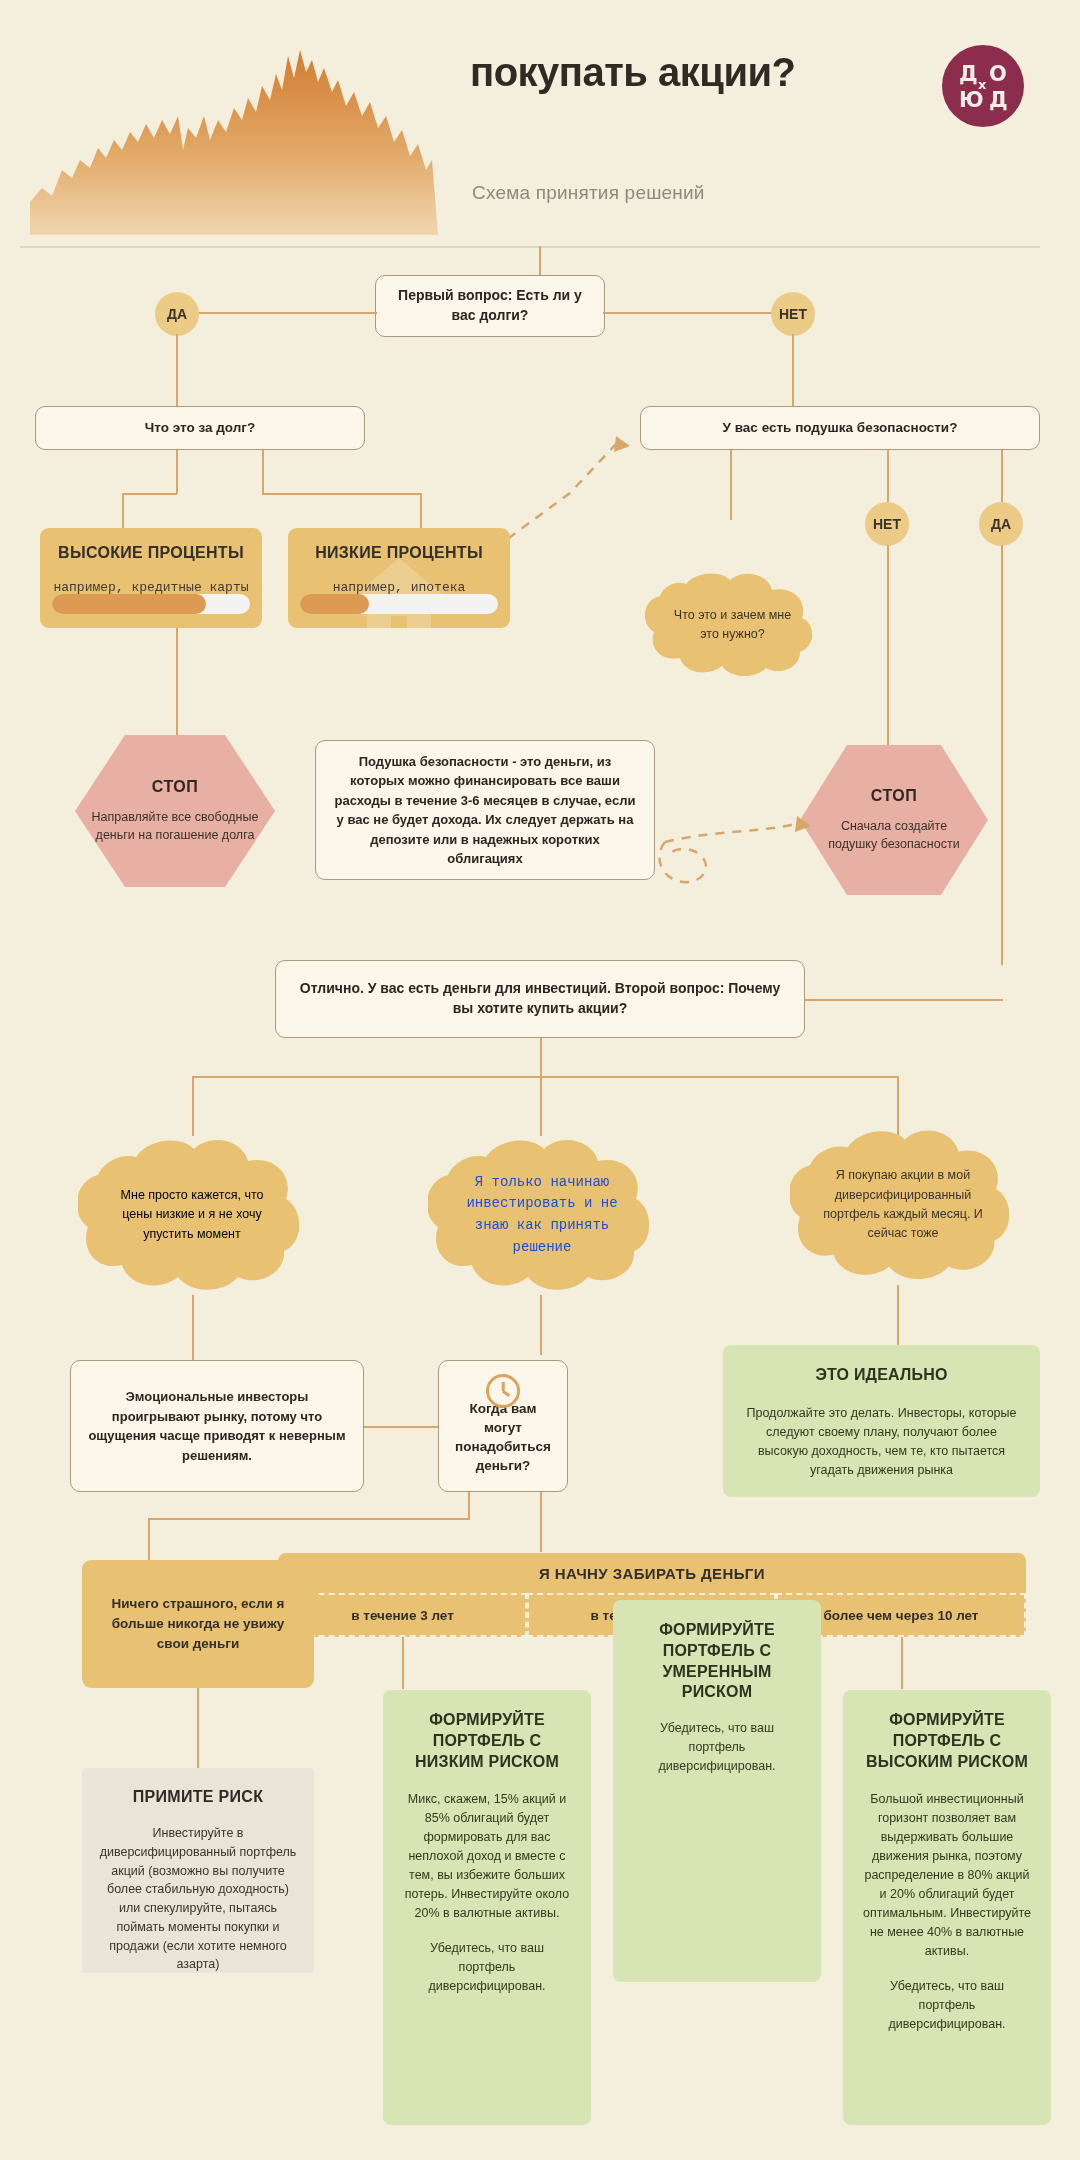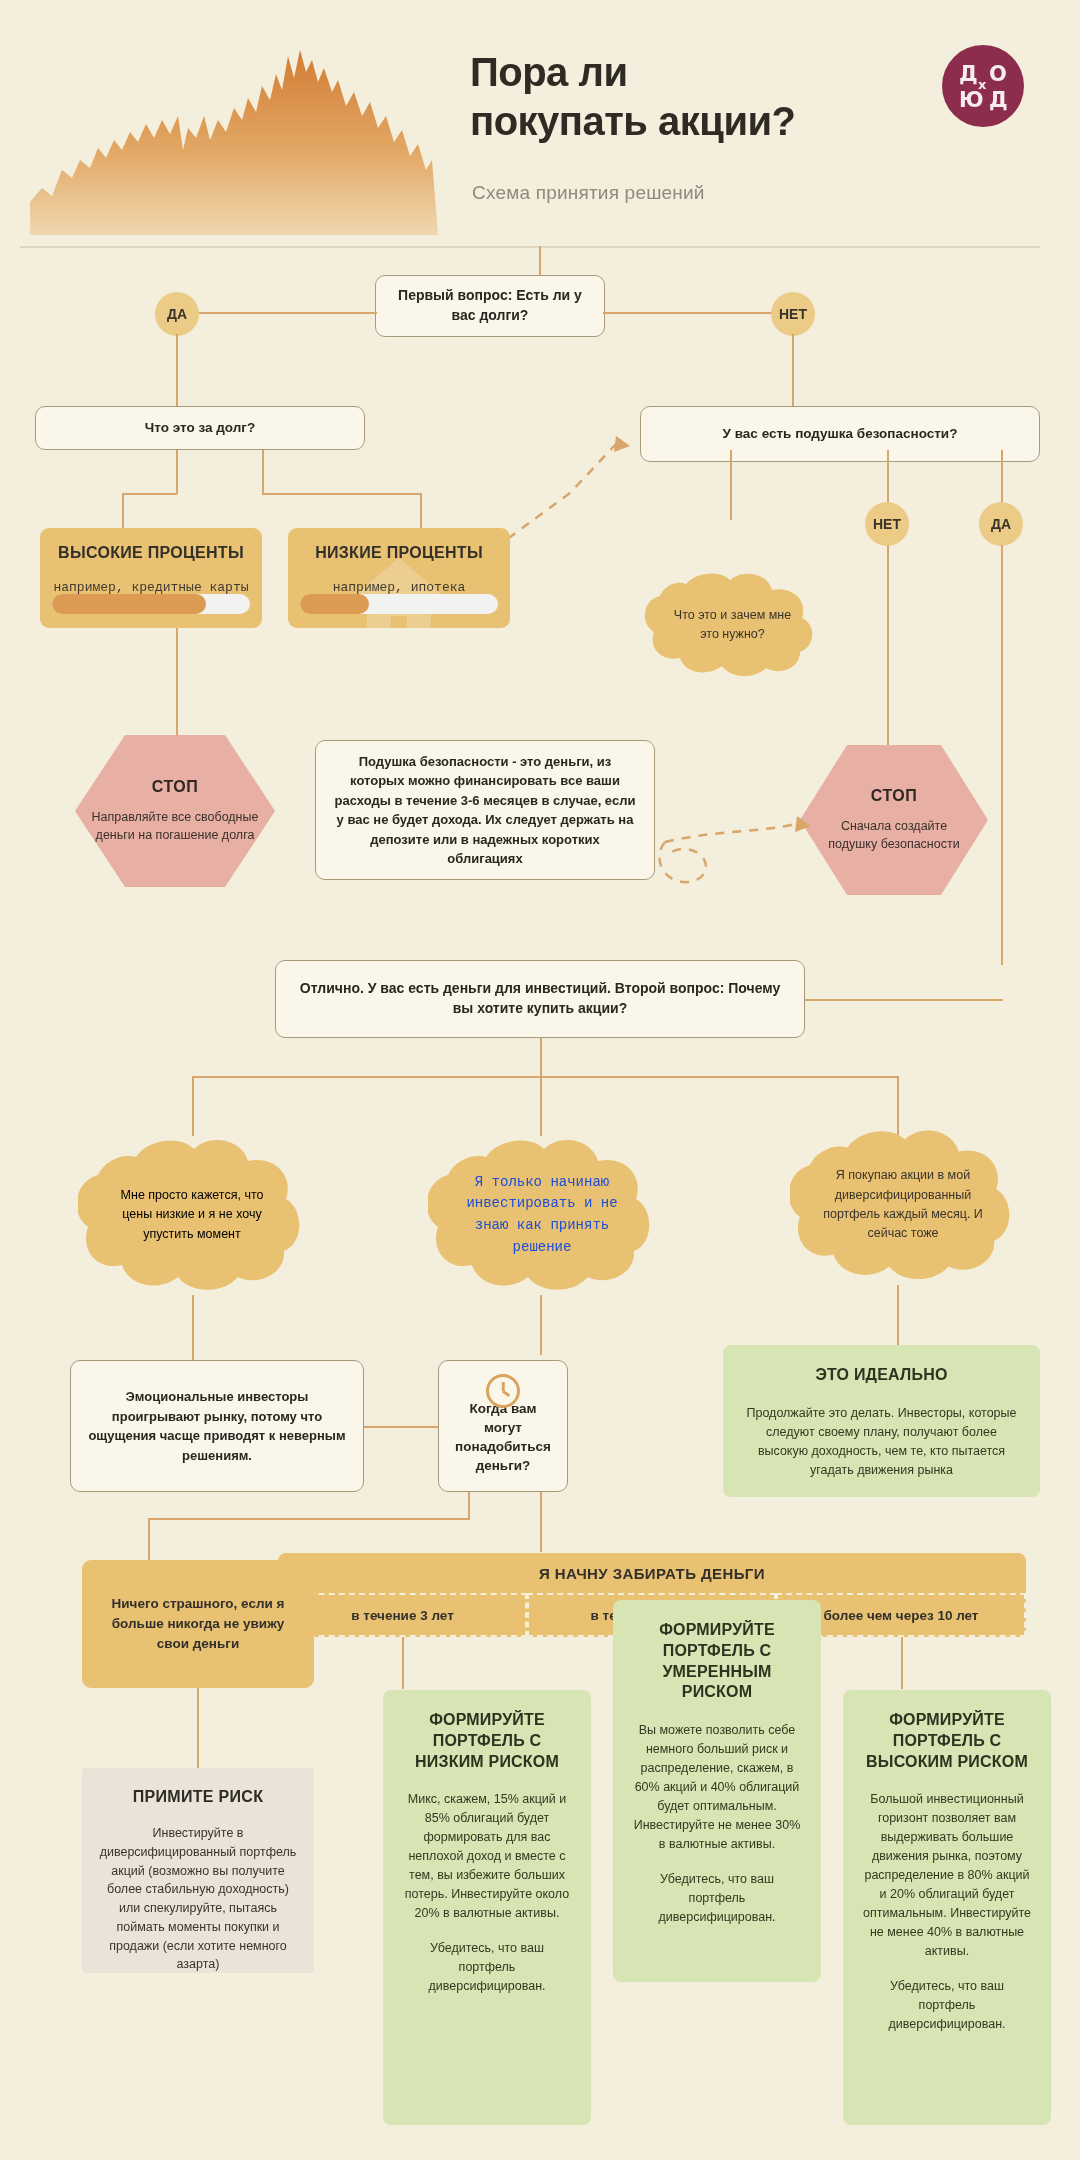--- a/index.html
+++ b/index.html
@@ -179,21 +179,20 @@
     </defs>
     <path d="M10,215 L10,182 L22,168 L32,176 L42,150 L52,158 L60,140 L70,148 L78,128 L86,138 L94,120
              L102,130 L110,112 L118,122 L126,104 L134,118 L142,100 L150,114 L158,96 L163,130 L168,108
              L176,118 L184,96 L190,120 L198,100 L206,112 L214,88 L222,100 L228,78 L236,92 L242,66
              L250,80 L256,54 L262,70 L268,36 L274,58 L280,30 L286,52 L292,40 L298,62 L304,48 L312,72
              L318,60 L326,86 L334,72 L342,96 L350,82 L358,108 L366,96 L374,122 L382,110 L390,136
              L398,124 L406,150 L412,140 L418,215 Z" fill="url(#gchart)"></path>
   </svg>
 
   <div class="hdr-title">
-    <div>Пора ли</div>
     <div>покупать акции?</div>
   </div>
   <div class="hdr-sub">Схема принятия решений</div>
   <div class="hdr-rule"></div>
 
   <div class="logo">
     <span class="lg-d1">Д</span>
     <span class="lg-o1">О</span>
     <span class="lg-o2">Ю</span>
     <span class="lg-d2">Д</span>
@@ -207,21 +206,21 @@
   <div class="line hline" style="left:195px; top:312px; width:182px;"></div>
   <div class="pill" style="left:155px; top:292px; width:44px; height:44px;">ДА</div>
   <div class="line vline" style="left:176px; top:334px; height:74px;"></div>
 
   <div class="line hline" style="left:603px; top:312px; width:170px;"></div>
   <div class="pill" style="left:771px; top:292px; width:44px; height:44px;">НЕТ</div>
   <div class="line vline" style="left:792px; top:334px; height:74px;"></div>
 
   <div class="qbox" style="left:35px; top:406px; width:330px; height:44px; font-size:13.5px;">Что это за долг?</div>
 
-  <div class="qbox" style="left:640px; top:406px; width:400px; height:56px; font-size:13.5px;">У вас есть подушка безопасности?</div>
+  <div class="qbox" style="left:640px; top:406px; width:400px; height:44px; font-size:13.5px;">У вас есть подушка безопасности?</div>
 
   <div class="line vline" style="left:176px; top:450px; height:44px;"></div>
   <div class="line vline" style="left:262px; top:450px; height:44px;"></div>
   <div class="line hline" style="left:123px; top:493px; width:54px;"></div>
   <div class="line hline" style="left:262px; top:493px; width:160px;"></div>
   <div class="line vline" style="left:122px; top:493px; height:36px;"></div>
   <div class="line vline" style="left:420px; top:493px; height:36px;"></div>
 
   <svg class="n" style="left:420px; top:418px; width:250px; height:200px;">
     <path d="M20,195 C40,150 90,120 150,75 L196,26" fill="none" stroke="#d8a56a" stroke-width="2.5" stroke-dasharray="9 8"></path>
@@ -376,21 +375,20 @@
   </div>
 
   <div class="green" style="left:383px; top:1690px; width:208px; height:435px;">
     <div class="gt">ФОРМИРУЙТЕ ПОРТФЕЛЬ С НИЗКИМ РИСКОМ</div>
     <div class="gb">Микс, скажем, 15% акций и 85% облигаций будет формировать для вас неплохой доход и вместе с тем, вы избежите больших потерь. Инвестируйте около 20% в валютные активы.</div>
     <div class="gb gb2">Убедитесь, что ваш портфель диверсифицирован.</div>
   </div>
 
   <div class="green" style="left:613px; top:1600px; width:208px; height:382px;">
     <div class="gt">ФОРМИРУЙТЕ ПОРТФЕЛЬ С УМЕРЕННЫМ РИСКОМ</div>
-    <div class="gb">Вы можете позволить себе немного больший риск и распределение, скажем, в 60% акций и 40% облигаций будет оптимальным. Инвестируйте не менее 30% в валютные активы.</div>
     <div class="gb gb2">Убедитесь, что ваш портфель диверсифицирован.</div>
   </div>
 
   <div class="green" style="left:843px; top:1690px; width:208px; height:435px;">
     <div class="gt">ФОРМИРУЙТЕ ПОРТФЕЛЬ С ВЫСОКИМ РИСКОМ</div>
     <div class="gb">Большой инвестиционный горизонт позволяет вам выдерживать большие движения рынка, поэтому распределение в 80% акций и 20% облигаций будет оптимальным. Инвестируйте не менее 40% в валютные активы.</div>
     <div class="gb gb2">Убедитесь, что ваш портфель диверсифицирован.</div>
   </div>
 
 </div>

